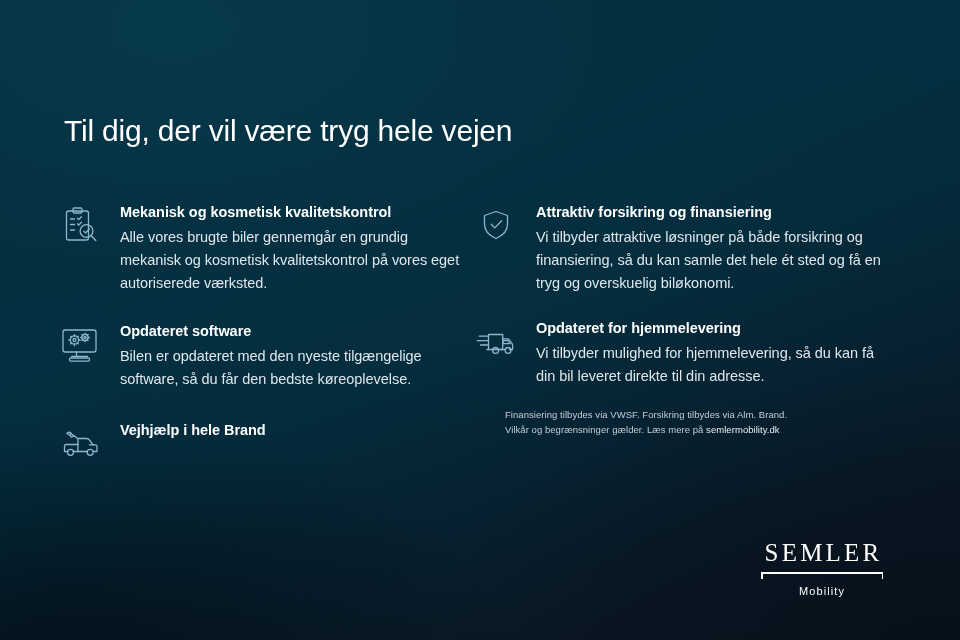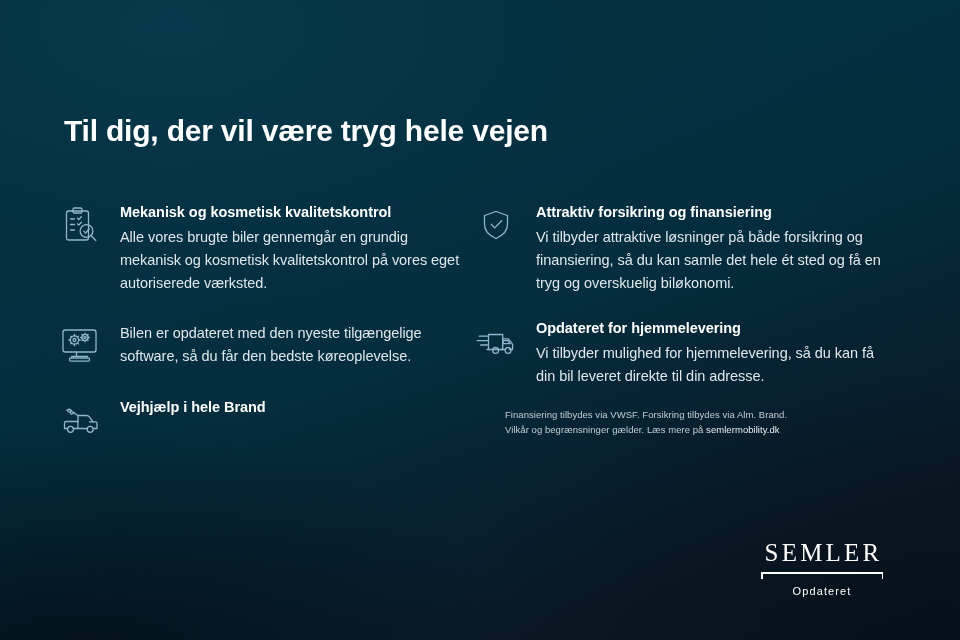--- a/index.html
+++ b/index.html
@@ -47,21 +47,21 @@
 
   
   .headline {
     position: absolute;
     left: 64px;
     top: 113px;
     margin: 0;
     color: #ffffff;
     font-size: 30px;
     line-height: 36px;
-    font-weight: bold;
+    font-weight: normal;
     letter-spacing: -0.2px;
     text-align: right;
   }
 
   
   .grid {
     position: absolute;
     left: 58px;
     top: 203px;
     width: 860px;
@@ -218,20 +218,21 @@
               <path d="M18.5 28v4.2M13.5 32.4h16"></path>
               <rect x="11.5" y="34" width="20" height="3.2" rx="1.4"></rect>
               <circle cx="16.5" cy="16" r="4.2"></circle>
               <circle cx="16.5" cy="16" r="1.5"></circle>
               <path d="M16.5 10.3v1.6M16.5 20.1v1.6M10.8 16h1.6M20.6 16h1.6M12.6 12.1l1.1 1.1M19.3 18.8l1.1 1.1M20.4 12.1l-1.1 1.1M13.7 18.8l-1.1 1.1"></path>
               <circle cx="27" cy="13.5" r="3.1"></circle>
               <circle cx="27" cy="13.5" r="1.1"></circle>
               <path d="M27 9.2v1.2M27 16.6v1.2M22.7 13.5h1.2M30.1 13.5h1.2M24 10.5l.9.9M29.1 15.6l.9.9M30 10.5l-.9.9M24.9 15.6l-.9.9"></path>
             </svg>
           </span>
+          <h3>Opdateret software</h3>
           <p>Bilen er opdateret med den nyeste tilgængelige software, så du får den bedste køreoplevelse.</p>
         </div>
 
         <div class="feature f-roadside">
           <span class="icon">
             <svg viewBox="0 0 46 44" fill="none" stroke="#8fb6cf" stroke-width="1.3" stroke-linecap="round" stroke-linejoin="round">
               <path d="M20 15.5h8.5c1.3 0 2.4.6 3.1 1.6l3.4 4.7h2.4c.9 0 1.6.7 1.6 1.6v5.1h-3.2"></path>
               <path d="M6.5 28.5h3.2"></path>
               <path d="M15.2 28.5h14.1"></path>
               <path d="M6.5 28.5v-5.4c0-.9.7-1.6 1.6-1.6h11.9v-5.9"></path>
@@ -286,17 +287,17 @@
       <div>Finansiering tilbydes via VWSF. Forsikring tilbydes via Alm. Brand.</div>
       <div><span>Vilkår og begrænsninger gælder. Læs mere på </span><span class="strong">semlermobility.dk</span></div>
     </div>
 
     <div class="logo">
       <span class="wordmark">SEMLER</span>
       <span class="rule">
         <span class="cap cap-l"></span>
         <span class="cap cap-r"></span>
       </span>
-      <span class="sub">Opdateret</span>
+      <span class="sub">Mobility</span>
     </div>
 
   </div>
 </div>
 
 </body></html>

